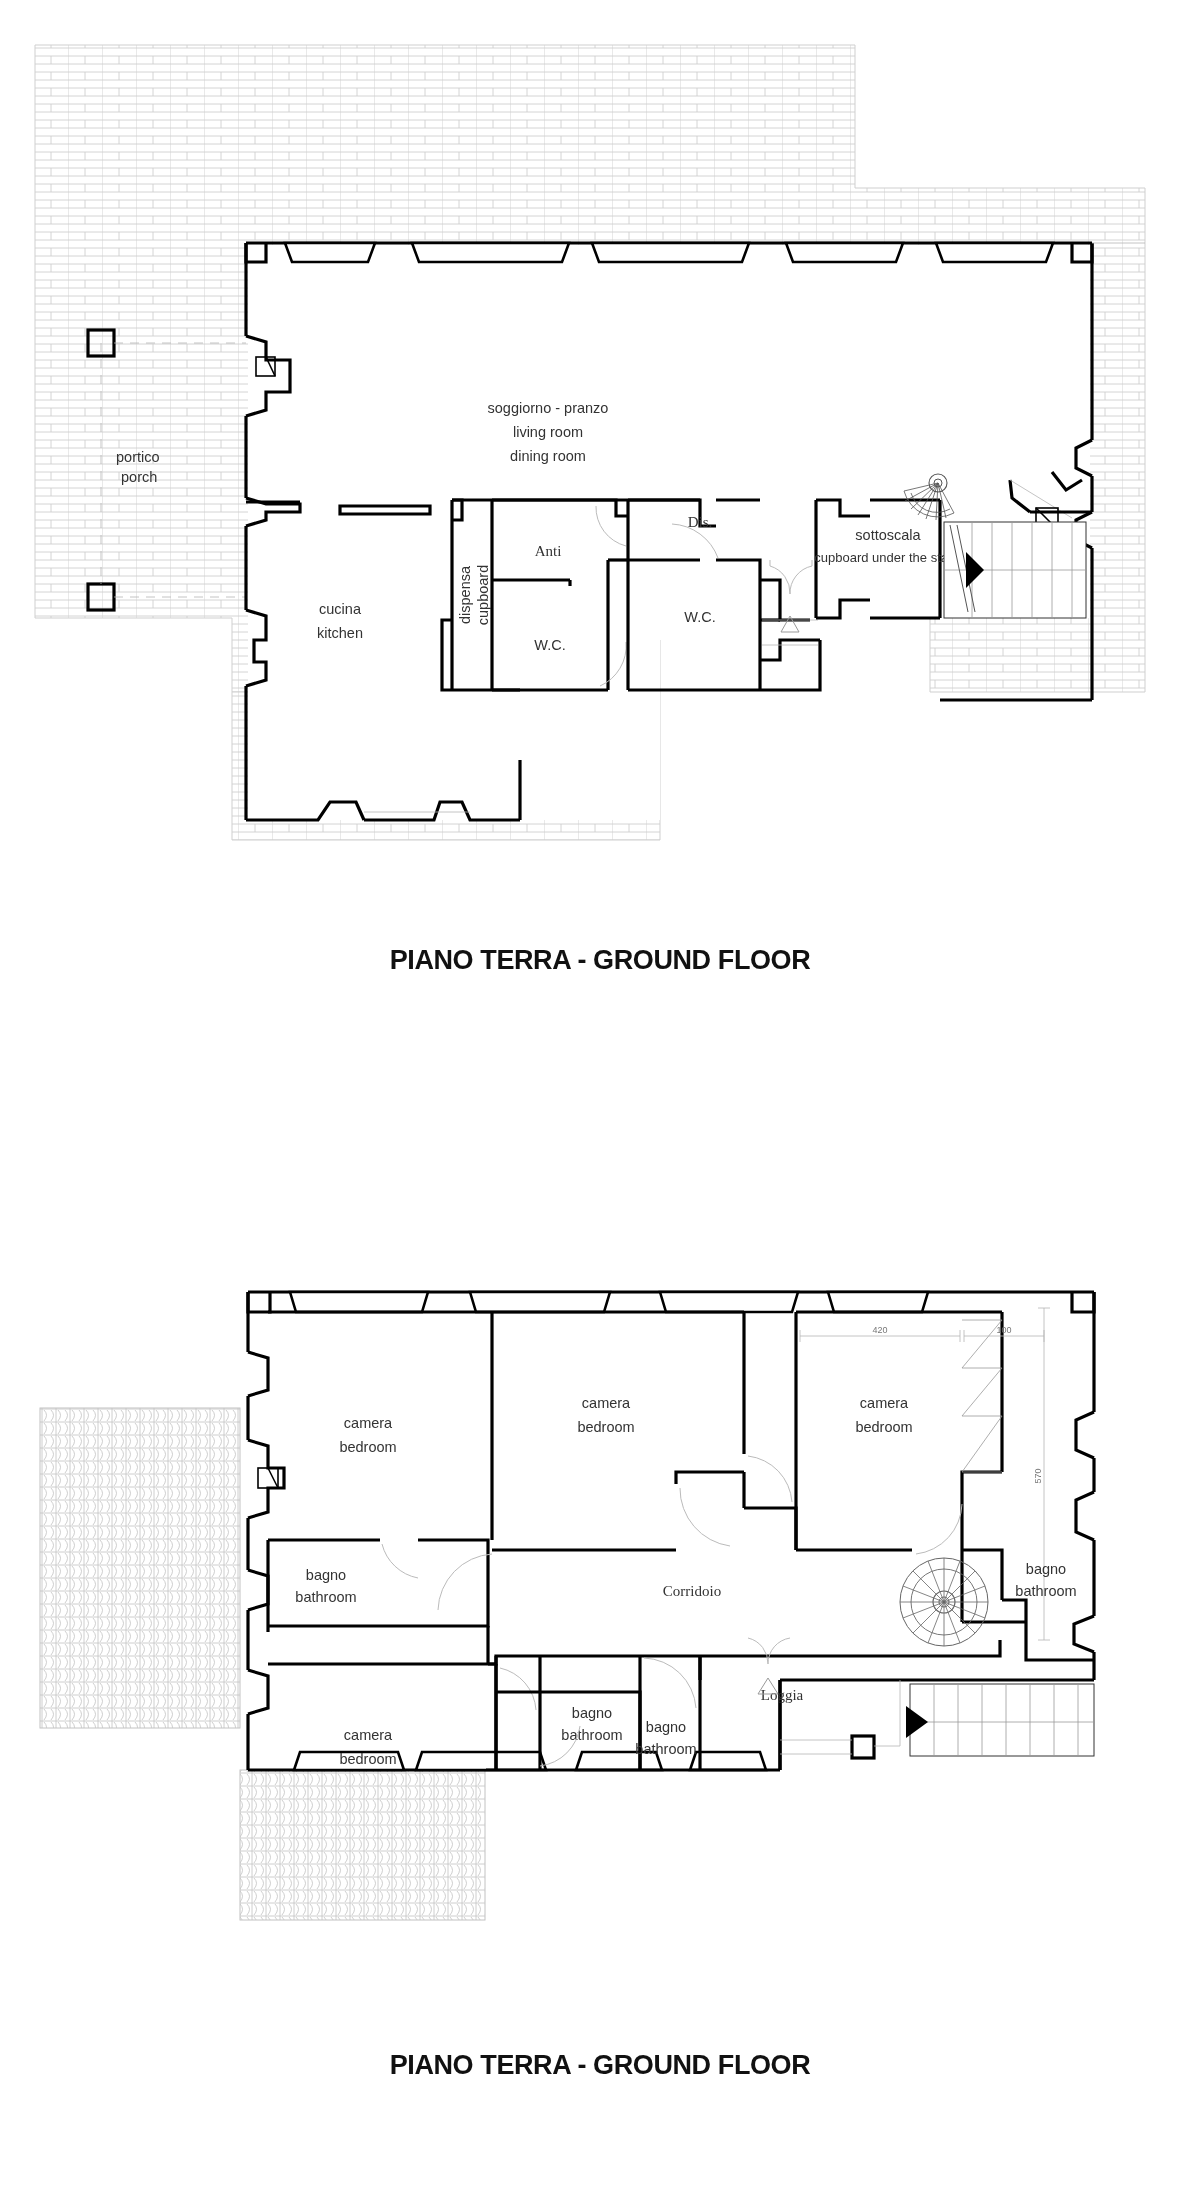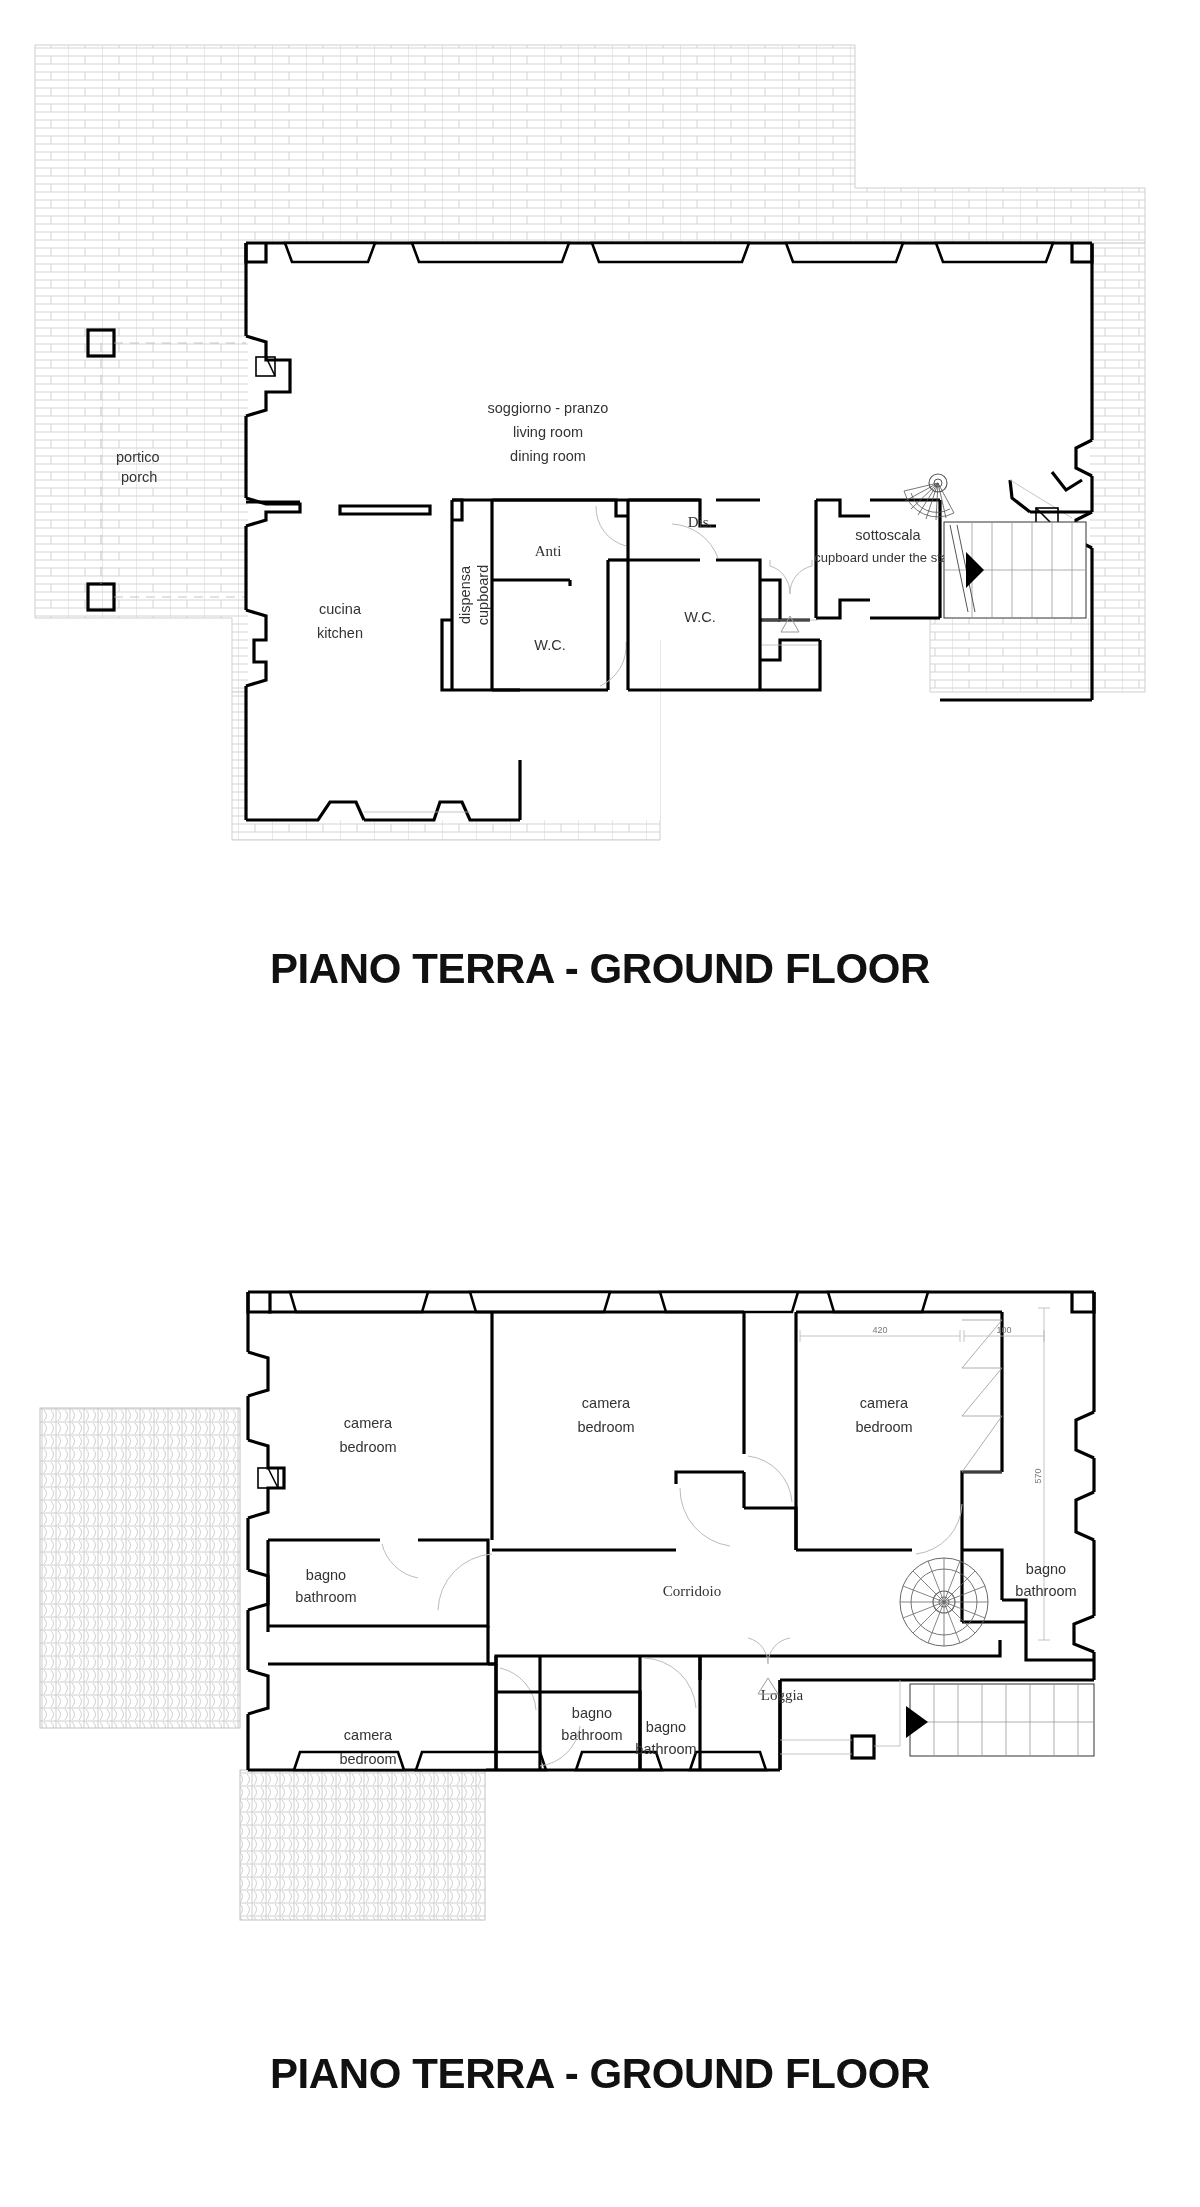--- a/index.html
+++ b/index.html
@@ -6,21 +6,21 @@
   html,body{margin:0;padding:0;background:#ffffff;}
   body{
     width:1200px;height:2207px;position:relative;overflow:hidden;
     font-family:"Liberation Sans", sans-serif;
     color:#1a1a1a;
   }
   .plan{position:absolute;left:0;top:0;width:1200px;}
   .plan-title{
     position:absolute;width:1200px;text-align:center;
     font-family:"Liberation Sans", sans-serif;
-    font-weight:bold;font-size:42px;letter-spacing:-0.4px;color:#111;
+    font-weight:bold;font-size:27px;letter-spacing:-0.4px;color:#111;
   }
   svg{display:block;}
   .lbl{font-family:"Liberation Sans", sans-serif;font-size:14.5px;fill:#333;}
   .lbl-serif{font-family:"Liberation Serif", serif;font-size:15px;fill:#333;}
   .lbl-sm{font-family:"Liberation Sans", sans-serif;font-size:13px;fill:#333;}
   .dim{font-family:"Liberation Sans", sans-serif;font-size:9px;fill:#777;}
   .w{fill:none;stroke:#000;stroke-width:3.2;stroke-linejoin:miter;}
   .wthin{fill:none;stroke:#000;stroke-width:1.6;}
   .door{fill:none;stroke:#bbb;stroke-width:1;}
   .thin{fill:none;stroke:#b5b5b5;stroke-width:0.8;}

